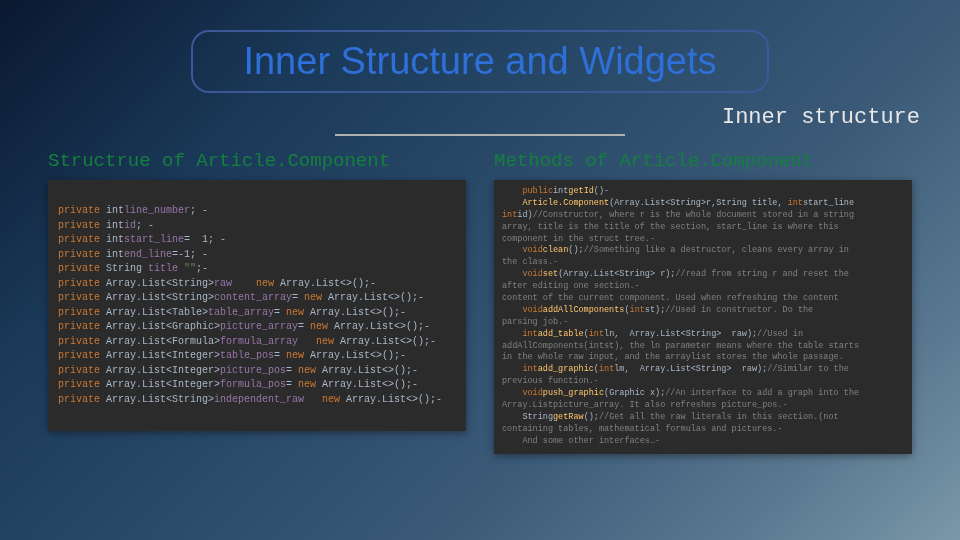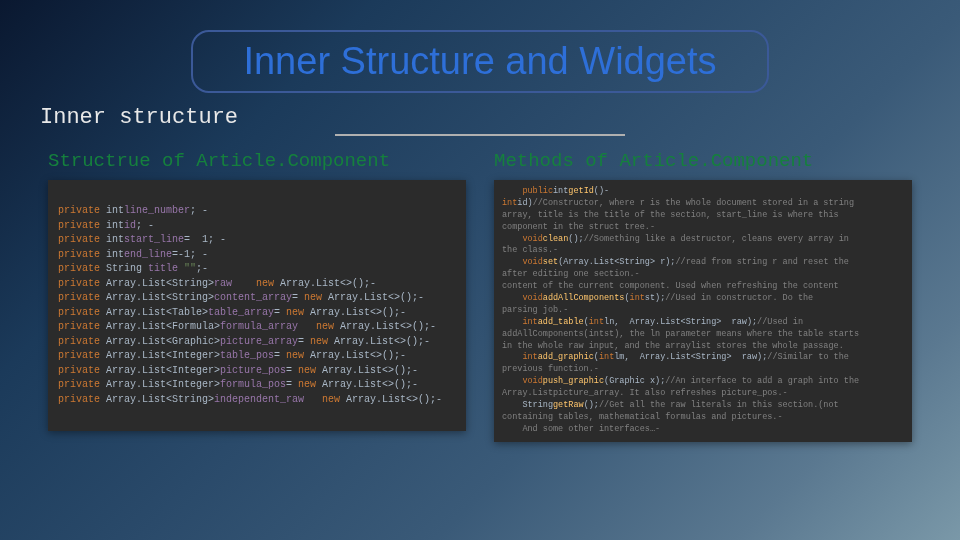--- a/index.html
+++ b/index.html
@@ -23,21 +23,21 @@
     background: transparent;
   }
   .title-box h1 {
     color: #2e6fd8;
     font-size: 38px;
     font-weight: 400;
     text-align: right;
     white-space: nowrap;
   }
   .subtitle {
-    text-align: left;
+    text-align: right;
     font-family: Consolas, "Courier New", monospace;
     font-size: 22px;
     color: #e8e8e8;
     font-weight: 400;
     margin-bottom: 4px;
   }
   .subtitle-underline {
     width: 290px;
     height: 2px;
     background: #b0b0b0;
@@ -101,32 +101,33 @@
       <div class="col-title">Structrue of Article.Component</div>
       <div class="code-block" id="left-code">
           <div class="line"><span class="kw">private </span><span class="type">int</span><span class="ident">line_number</span><span class="type">; -</span></div>
           <div class="line"><span class="kw">private </span><span class="type">int</span><span class="ident">id</span><span class="type">; -</span></div>
           <div class="line"><span class="kw">private </span><span class="type">int</span><span class="ident">start_line</span><span class="type">=  1; -</span></div>
           <div class="line"><span class="kw">private </span><span class="type">int</span><span class="ident">end_line</span><span class="type">=-1; -</span></div>
           <div class="line"><span class="kw">private </span><span class="type">String </span><span class="ident">title </span><span class="str">""</span><span class="type">;-</span></div>
           <div class="line"><span class="kw">private </span><span class="type">Array.List&lt;String&gt;</span><span class="ident">raw    </span><span class="kw">new </span><span class="type">Array.List&lt;&gt;();-</span></div>
           <div class="line"><span class="kw">private </span><span class="type">Array.List&lt;String&gt;</span><span class="ident">content_array</span><span class="type">= </span><span class="kw">new </span><span class="type">Array.List&lt;&gt;();-</span></div>
           <div class="line"><span class="kw">private </span><span class="type">Array.List&lt;Table&gt;</span><span class="ident">table_array</span><span class="type">= </span><span class="kw">new </span><span class="type">Array.List&lt;&gt;();-</span></div>
+          <div class="line"><span class="kw">private </span><span class="type">Array.List&lt;Graphic&gt;</span><span class="ident">picture_array</span><span class="type">= </span><span class="kw">new </span><span class="type">Array.List&lt;&gt;();-</span></div>
           <div class="line"><span class="kw">private </span><span class="type">Array.List&lt;Formula&gt;</span><span class="ident">formula_array   </span><span class="kw">new </span><span class="type">Array.List&lt;&gt;();-</span></div>
-          <div class="line"><span class="kw">private </span><span class="type">Array.List&lt;Graphic&gt;</span><span class="ident">picture_array</span><span class="type">= </span><span class="kw">new </span><span class="type">Array.List&lt;&gt;();-</span></div>
           <div class="line"><span class="kw">private </span><span class="type">Array.List&lt;Integer&gt;</span><span class="ident">table_pos</span><span class="type">= </span><span class="kw">new </span><span class="type">Array.List&lt;&gt;();-</span></div>
           <div class="line"><span class="kw">private </span><span class="type">Array.List&lt;Integer&gt;</span><span class="ident">picture_pos</span><span class="type">= </span><span class="kw">new </span><span class="type">Array.List&lt;&gt;();-</span></div>
           <div class="line"><span class="kw">private </span><span class="type">Array.List&lt;Integer&gt;</span><span class="ident">formula_pos</span><span class="type">= </span><span class="kw">new </span><span class="type">Array.List&lt;&gt;();-</span></div>
           <div class="line"><span class="kw">private </span><span class="type">Array.List&lt;String&gt;</span><span class="ident">independent_raw   </span><span class="kw">new </span><span class="type">Array.List&lt;&gt;();-</span></div>
         </div>
     </div>
     <div class="col">
       <div class="col-title">Methods of Article.Component</div>
       <div class="code-block-right" id="right-code">
           <div class="line"><span class="type">    </span><span class="kw">public</span><span class="type">int</span><span class="method">getId</span><span class="type">()-</span></div>
+          <div class="line"><span class="type">    </span><span class="method">Article.Component</span><span class="type">(Array.List&lt;String&gt;r,String title, </span><span class="kw">int</span><span class="type">start_line</span></div>
           <div class="line"><span class="kw">int</span><span class="type">id)</span><span class="comment">//Constructor, where r is the whole document stored in a string</span></div>
           <div class="line"><span class="comment">array, title is the title of the section, start_line is where this</span></div>
           <div class="line"><span class="comment">component in the struct tree.-</span></div>
           <div class="line"><span class="type">    </span><span class="kw">void</span><span class="method">clean</span><span class="type">();</span><span class="comment">//Something like a destructor, cleans every array in</span></div>
           <div class="line"><span class="comment">the class.-</span></div>
           <div class="line"><span class="type">    </span><span class="kw">void</span><span class="method">set</span><span class="type">(Array.List&lt;String&gt; r);</span><span class="comment">//read from string r and reset the</span></div>
           <div class="line"><span class="comment">after editing one section.-</span></div>
           <div class="line"><span class="comment">content of the current component. Used when refreshing the content</span></div>
           <div class="line"><span class="type">    </span><span class="kw">void</span><span class="method">addAllComponents</span><span class="type">(</span><span class="kw">int</span><span class="type">st);</span><span class="comment">//Used in constructor. Do the</span></div>
           <div class="line"><span class="comment">parsing job.-</span></div>

